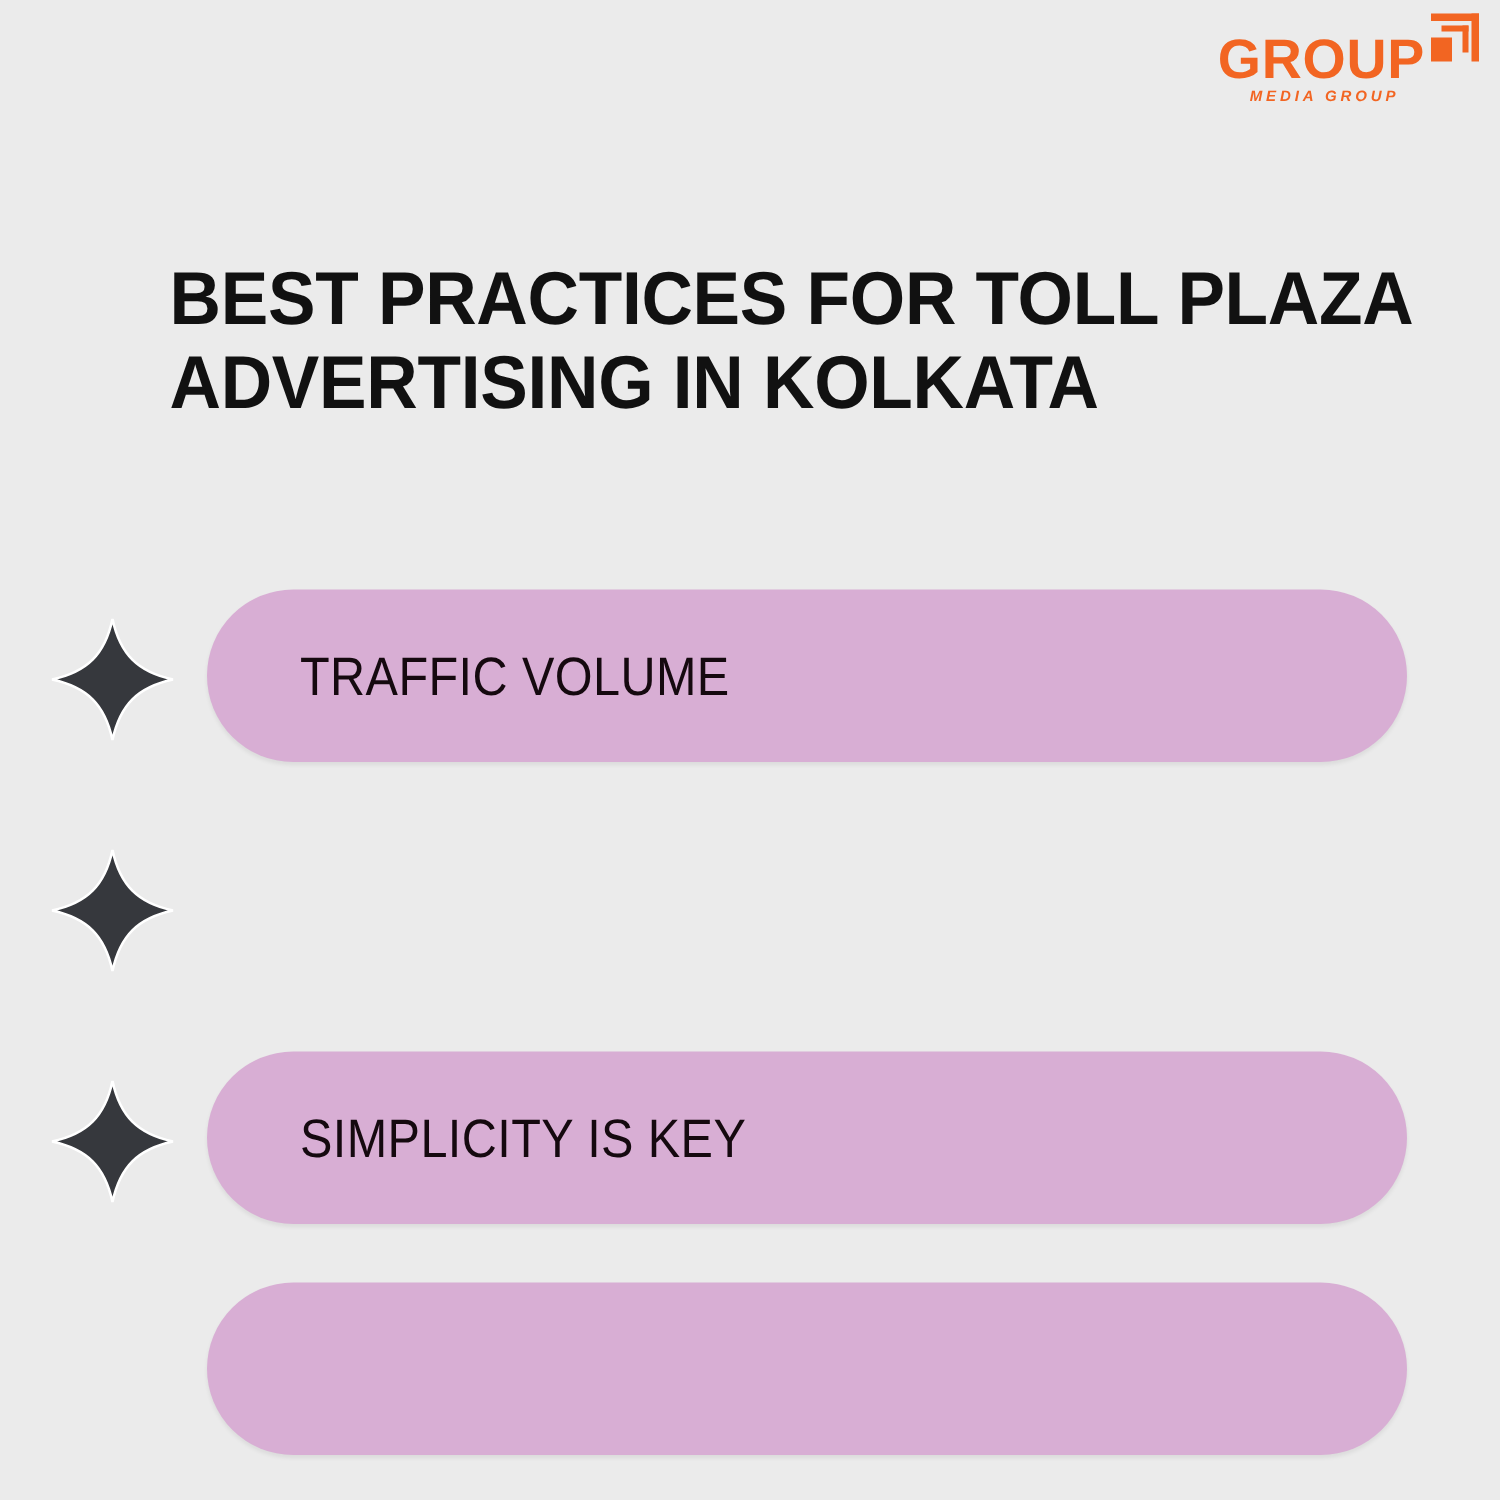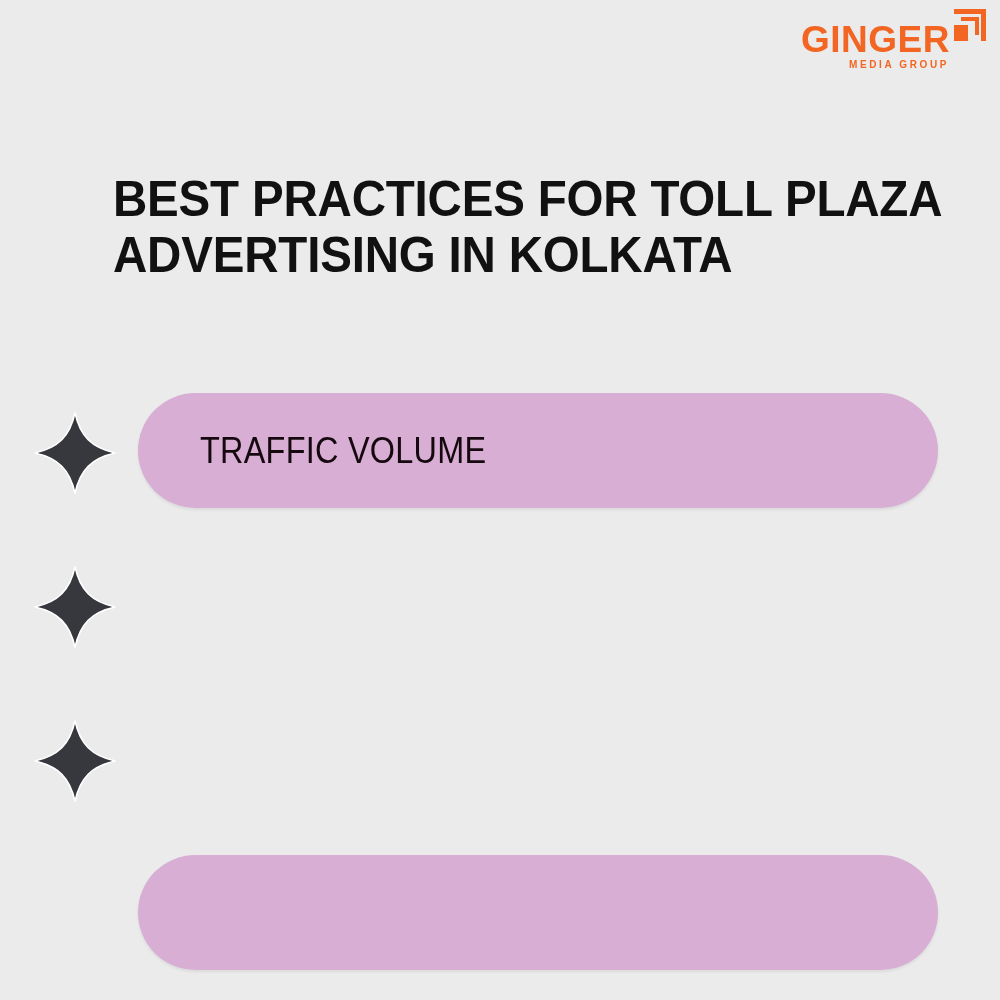--- a/index.html
+++ b/index.html
@@ -37,27 +37,28 @@
     font-size: 37px;
     font-weight: bold;
     letter-spacing: 0.5px;
     color: #f26522;
     line-height: 1;
     font-family: "Liberation Sans", sans-serif;
   }
   #brand-logo .logo-tagline {
     position: absolute;
     top: 52px;
-    right: 41px;
+    right: 57px;
     font-size: 10px;
     font-weight: bold;
     letter-spacing: 2.6px;
     color: #f26522;
     line-height: 1;
     white-space: nowrap;
+    font-style: italic;
   }
 
   
   #page-title {
     position: absolute;
     left: 113px;
     top: 137px;
     width: 810px;
     color: #111111;
     font-size: 50px;
@@ -124,21 +125,21 @@
 <div id="brand-logo">
   <span class="logo-mark">
     <svg viewBox="0 0 34 34" width="34" height="34" aria-hidden="true">
       <rect x="1" y="1" width="32" height="5" fill="#f26522"></rect>
       <rect x="28" y="1" width="5" height="32" fill="#f26522"></rect>
       <rect x="8" y="9" width="18" height="4" fill="#f26522"></rect>
       <rect x="22" y="9" width="4" height="18" fill="#f26522"></rect>
       <rect x="1" y="17" width="14" height="16" fill="#f26522"></rect>
     </svg>
   </span>
-  <span class="logo-wordmark">GINGER</span>
+  <span class="logo-wordmark">GROUP</span>
   <span class="logo-tagline">MEDIA GROUP</span>
 </div>
 
 <h1 id="page-title">
   <span class="title-line">BEST PRACTICES FOR TOLL PLAZA</span>
   <span class="title-line">ADVERTISING IN KOLKATA</span>
 </h1>
 
 <div id="practice-list">
 
@@ -161,20 +162,23 @@
     </span>
   </div>
 
 
   <div class="practice-row">
     <span class="sparkle-icon">
       <svg viewBox="0 0 100 100" width="84" height="84" aria-hidden="true">
         <path d="M50 2 C56 30 70 44 98 50 C70 56 56 70 50 98 C44 70 30 56 2 50 C30 44 44 30 50 2 Z" fill="#36383d" stroke="#ffffff" stroke-width="2"></path>
       </svg>
     </span>
+    <div class="practice-pill">
+      <span class="practice-label">SIMPLICITY IS KEY</span>
+    </div>
   </div>
 
   <div class="practice-row clipped">
     <div class="practice-pill">
       <span class="practice-label"></span>
     </div>
   </div>
 
 </div>
 

